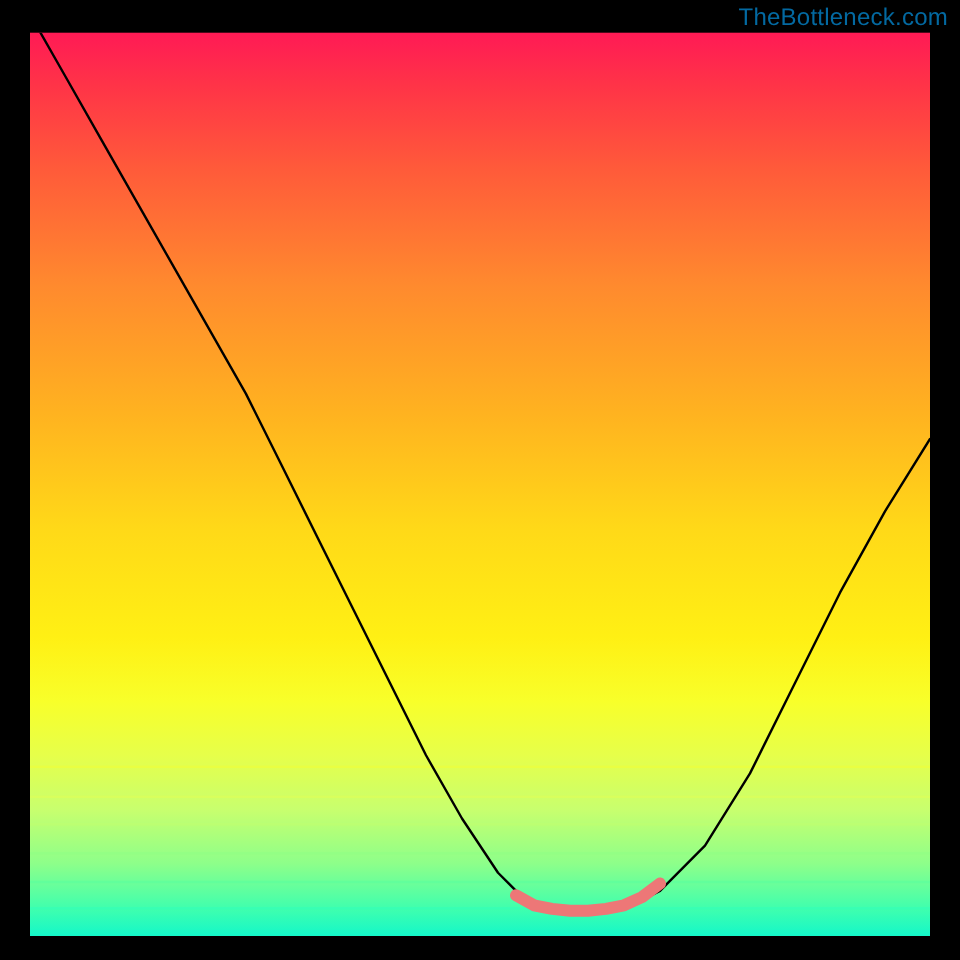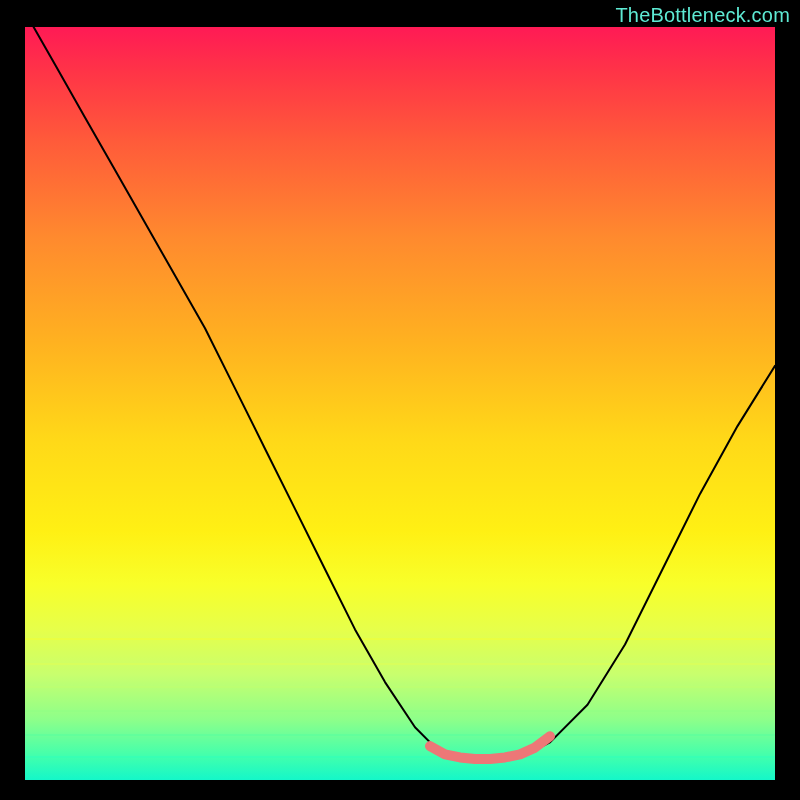--- a/index.html
+++ b/index.html
@@ -14,21 +14,21 @@
   .frame {
     position: relative;
     width: 800px;
     height: 800px;
     background: #000;
   }
   .watermark {
     position: absolute;
     top: 4px;
     right: 10px;
-    color: #5eead4;
+    color: #0369a1;
     font-size: 20px;
     font-weight: 500;
     letter-spacing: 0.2px;
     z-index: 10;
     user-select: none;
   }
   .plot-area {
     position: absolute;
     left: 25px;
     top: 27px;

